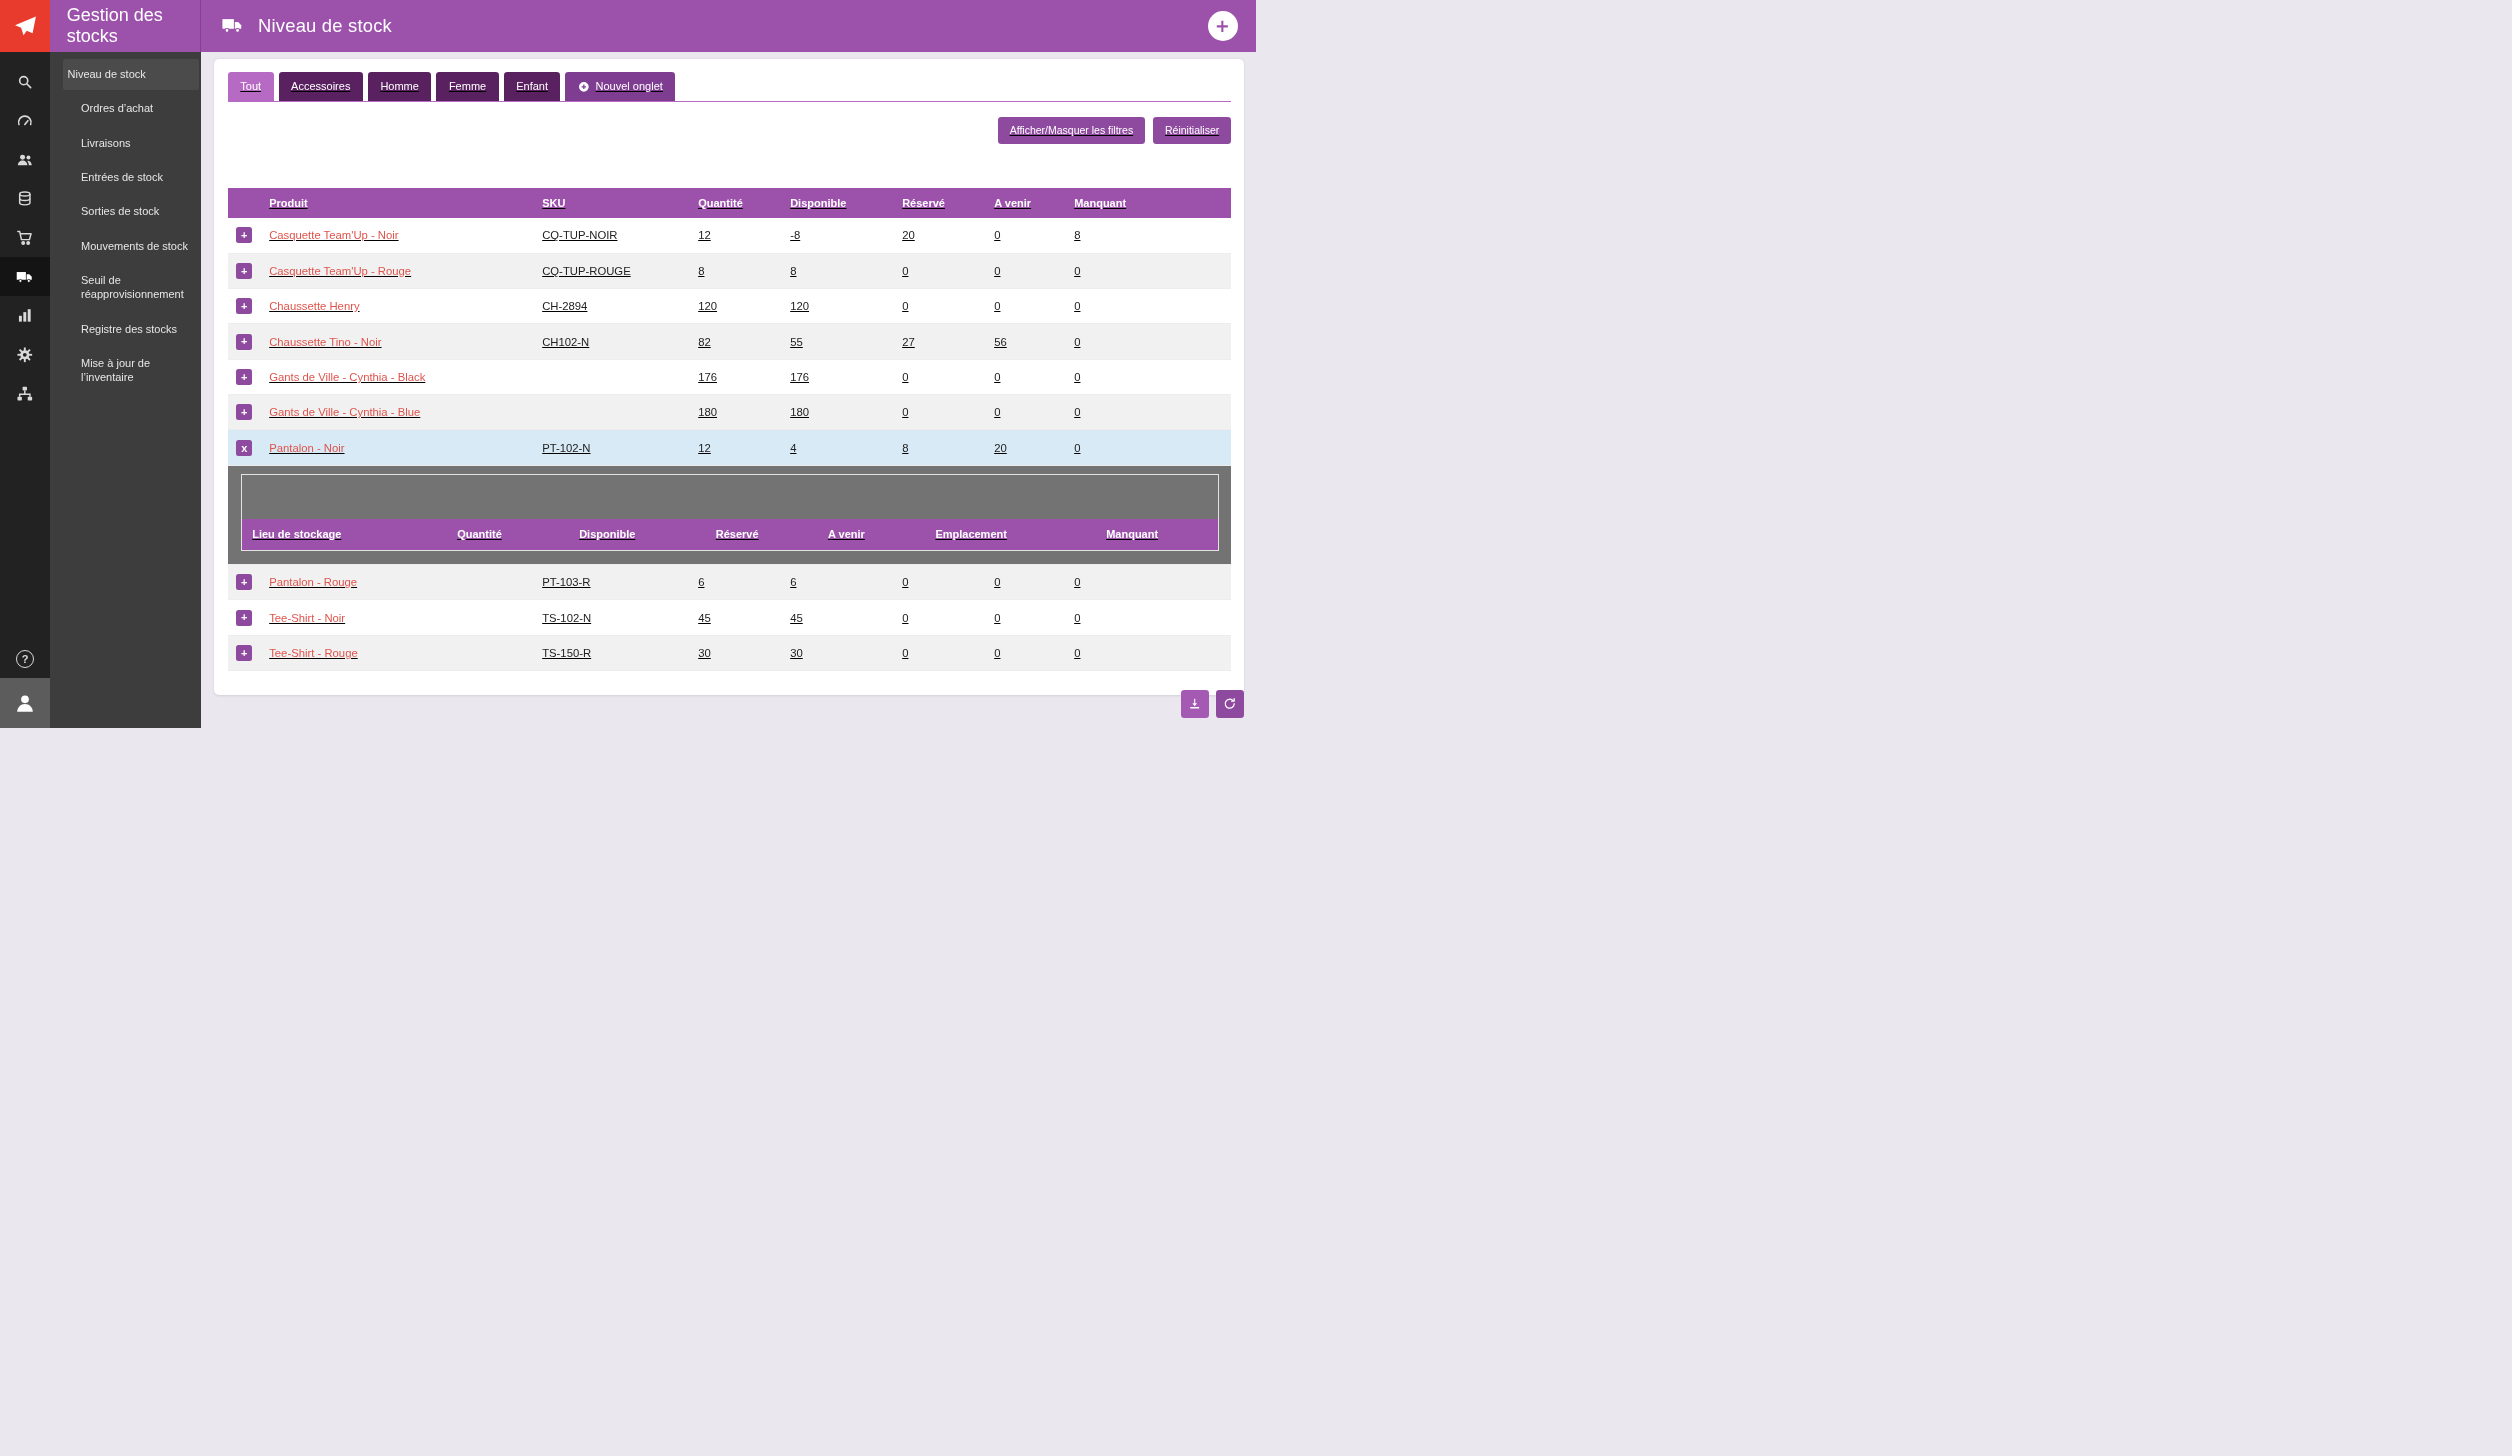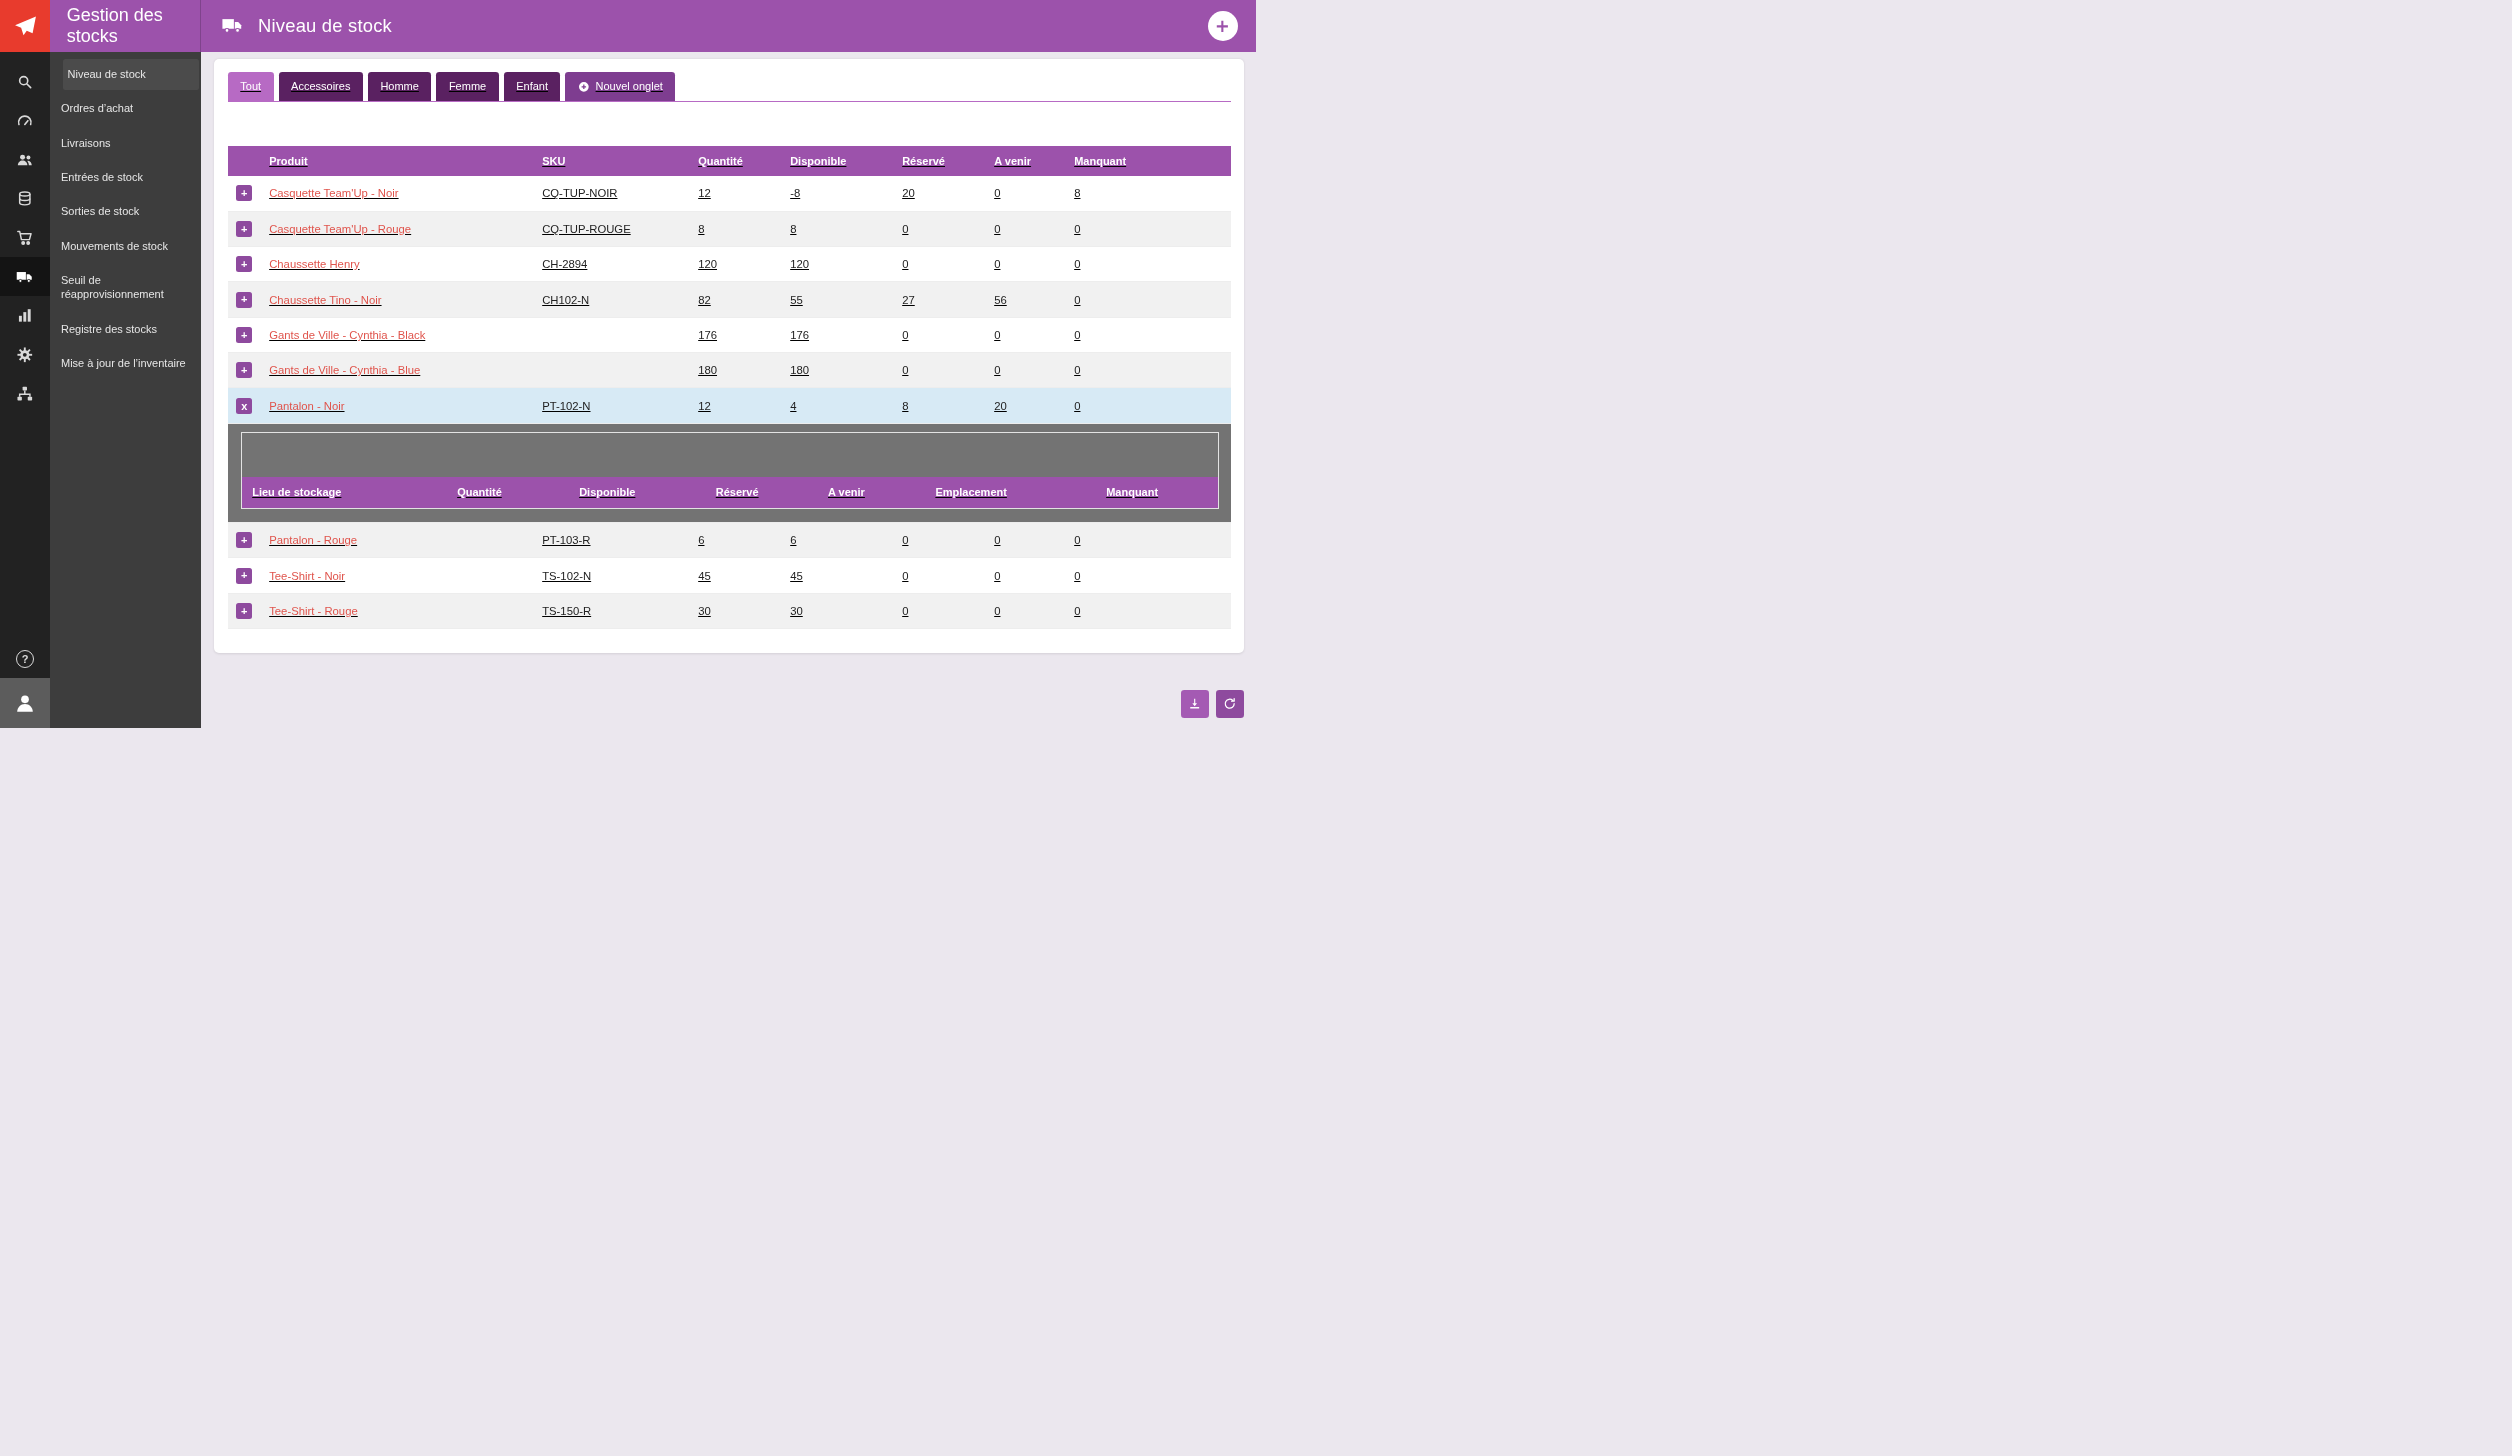--- a/index.html
+++ b/index.html
@@ -24,21 +24,21 @@
   .help-circle { width:18.4px; height:18.4px; border:1.7px solid #d9d9d9; border-radius:50%; color:#d9d9d9;
     font-size:11px; font-weight:bold; display:flex; align-items:center; justify-content:center; }
   .avatar-btn { height:50px; background:#5c5c5c; display:flex; align-items:center; justify-content:center; cursor:pointer; }
   .avatar-btn svg { width:22px; height:22px; }
 
   
   .sidebar { width:151px; background:#3d3d3d; display:flex; flex-direction:column; flex-shrink:0; }
   .sidebar-title { height:52px; background:#9c52ab; color:#fff; font-size:18px;
     display:flex; align-items:center; padding-left:16.7px; border-right:0.8px solid rgba(0,0,0,.18); flex-shrink:0; }
   .menu { list-style:none; padding:5px 0; }
-  .menu li { padding:10px 10px 10px 11px; color:#e6e6e6; font-size:11px; line-height:1.3; cursor:pointer; }
+  .menu li { padding:10px 10px 10px 11px; color:#e6e6e6; font-size:11px; line-height:1.3; cursor:pointer;margin-left:20px; }
   .menu li.active { background:#4b4b4b; margin:1.7px 2.5px 1.7px 12.5px; padding:8.4px 5px; border-radius:2.5px; }
 
   
   .main { flex:1; display:flex; flex-direction:column; min-width:0; }
   .main-header { height:52px; background:#9c52ab; display:flex; align-items:center; padding:0 18.4px; color:#fff; flex-shrink:0; }
   .main-header .truck-wrap svg { width:27px; height:22px; display:block; }
   .main-header h1 { font-size:18.4px; font-weight:400; margin-left:11.7px; letter-spacing:0.2px; }
   .add-btn { margin-left:auto; width:30px; height:30px; border-radius:50%; background:#fff; border:none;
     display:flex; align-items:center; justify-content:center; cursor:pointer; }
   .add-btn svg { width:16.7px; height:16.7px; }
@@ -219,20 +219,24 @@
           <div class="tab">Femme</div>
           <div class="tab">Enfant</div>
           <div class="tab new-tab">
             <svg viewBox="0 0 24 24">
                 <path fill="#fff" fill-rule="evenodd" d="M12 2a10 10 0 1 1 0 20 10 10 0 0 1 0-20zm1.3 5.4h-2.6v3.3H7.4v2.6h3.3v3.3h2.6v-3.3h3.3v-2.6h-3.3z"></path>
               </svg>
             <span>Nouvel onglet</span>
           </div>
         </div>
 
+        <div class="toolbar">
+          <button class="btn">Afficher/Masquer les filtres</button>
+          <button class="btn">Réinitialiser</button>
+        </div>
 
         <table>
           <colgroup>
             <col style="width:33px">
               <col style="width:273px">
               <col style="width:156px">
               <col style="width:92px">
             <col style="width:112px">
               <col style="width:92px">
               <col style="width:80px">

